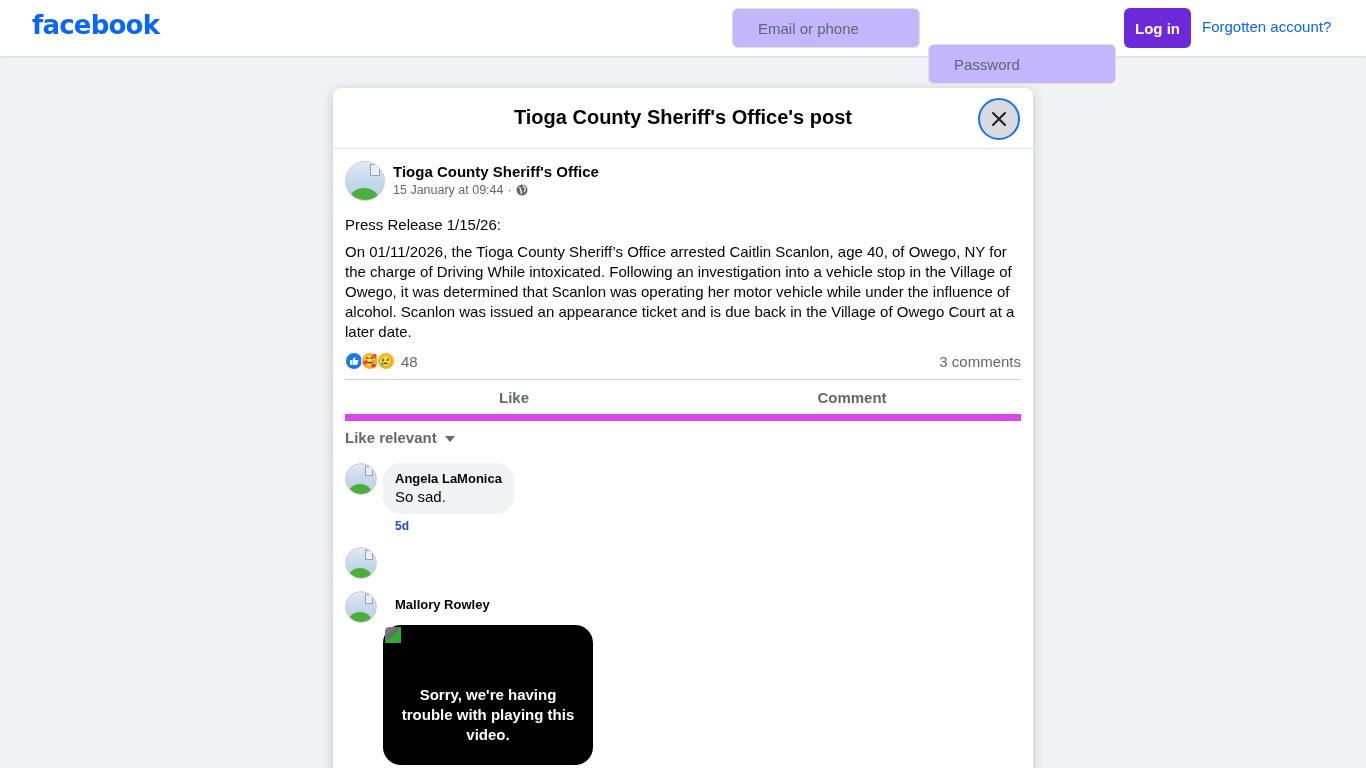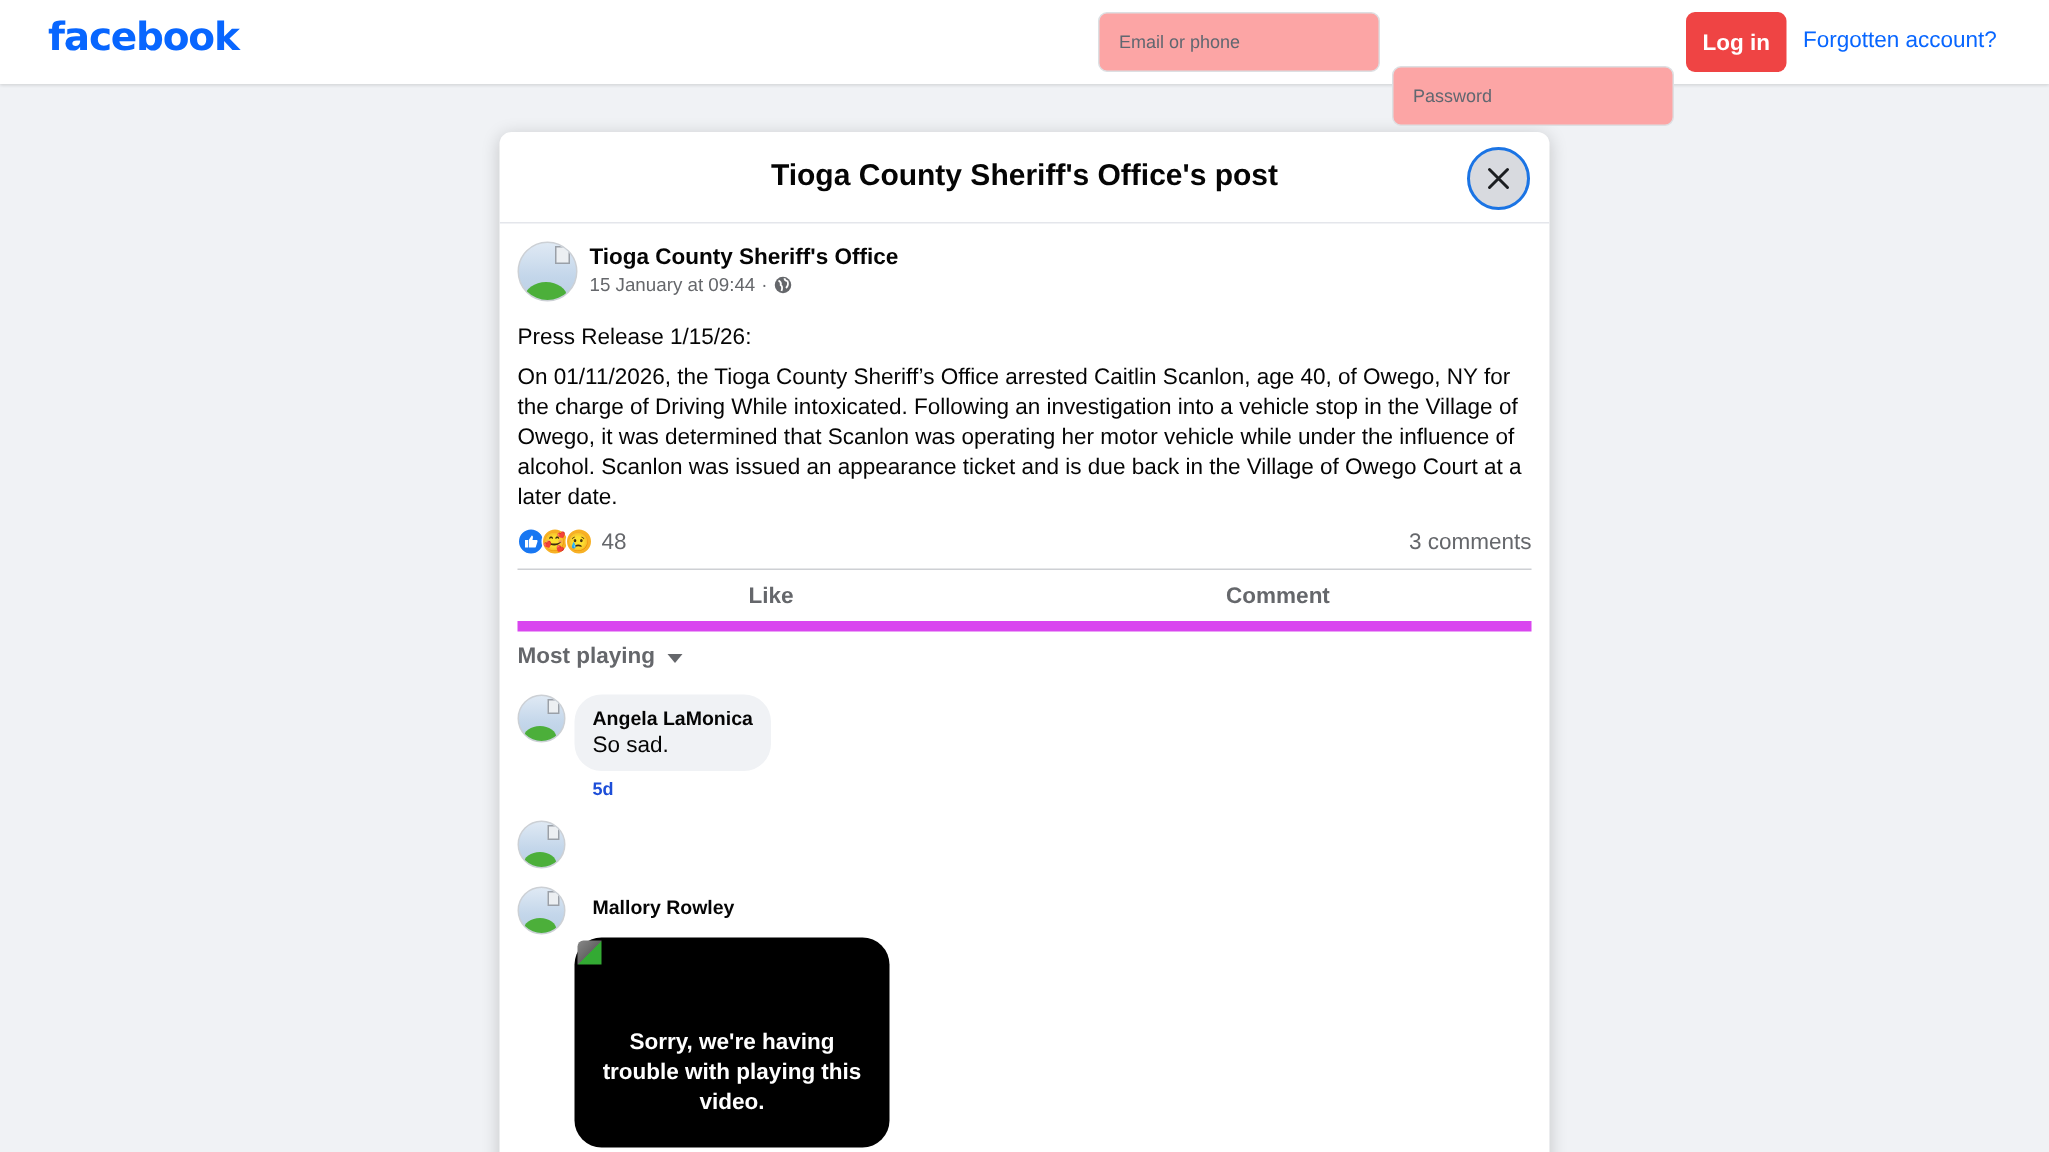--- a/index.html
+++ b/index.html
@@ -1,25 +1,25 @@
 <!DOCTYPE html>
 <html><head>
 <meta charset="utf-8">
 <style>
   * { box-sizing: border-box; margin: 0; padding: 0; }
   html, body { width: 1366px; height: 768px; overflow: hidden; }
   body { background: #f0f2f5; font-family: "Liberation Sans", sans-serif; color: #050505; position: relative; }
 
   .topbar { position: absolute; top: 0; left: 0; width: 1366px; height: 56px; background: #fff; box-shadow: 0 1px 2px rgba(0,0,0,0.12); z-index: 2; }
   .logo { position: absolute; left: 32px; top: 10px; font-family: "DejaVu Sans", sans-serif; font-weight: bold; font-size: 26px; letter-spacing: -0.8px; color: #0866ff; }
-  .login-input { position: absolute; top: 8px; height: 40px; border: 1px solid #dddfe2; border-radius: 6px; background: #fca5a5; padding: 0 13px; font-size: 12px; color: #606770; font-family: "Liberation Sans", sans-serif; outline: none; }
+  .login-input { position: absolute; top: 8px; height: 40px; border: 1px solid #dddfe2; border-radius: 6px; background: #c4b5fd; padding: 0 25px; font-size: 15px; color: #606770; font-family: "Liberation Sans", sans-serif; outline: none; }
   .login-input::placeholder { color: #606770; }
   #email { left: 732px; width: 188px; }
   #password { left: 928px; width: 188px; margin-top: 36px; }
-  .login-btn { position: absolute; left: 1124px; top: 8px; width: 67px; height: 40px; background: #ef4444; border-radius: 6px; color: #fff; font-weight: bold; font-size: 15px; border: none; font-family: "Liberation Sans", sans-serif; }
+  .login-btn { position: absolute; left: 1124px; top: 8px; width: 67px; height: 40px; background: #6d28d9; border-radius: 6px; color: #fff; font-weight: bold; font-size: 15px; border: none; font-family: "Liberation Sans", sans-serif; }
   .forgot { position: absolute; left: 1202px; top: 18px; font-size: 15px; color: #0866ff; text-decoration: none; }
 
   .modal { position: absolute; left: 333px; top: 88px; width: 700px; height: 700px; background: #fff; border-radius: 8px; box-shadow: 0 2px 12px rgba(0,0,0,0.18); overflow: hidden; }
   .modal-header { height: 61px; border-bottom: 1px solid #e4e6eb; position: relative; }
   .modal-title { position: absolute; left: 0; right: 0; top: 18px; text-align: center; font-size: 20px; font-weight: bold; color: #050505; }
   .close-btn { position: absolute; left: 645px; top: 10px; width: 42px; height: 42px; border-radius: 50%; background: #d8dadf; border: 2px solid #1b74e4; display: flex; align-items: center; justify-content: center; cursor: pointer; }
 
   .post { padding: 12px 12px 0 12px; }
   .post-head { display: flex; align-items: flex-start; height: 42px; }
   .avatar { width: 40px; height: 40px; border-radius: 50%; flex-shrink: 0; position: relative; overflow: hidden; background: linear-gradient(180deg, #dfe9f4 0%, #c3d6ea 60%, #bcd0e4 100%); border: 1px solid #ccd0d5; }
@@ -120,21 +120,21 @@
       </div>
       <span class="comments-count">3 comments</span>
     </div>
 
     <div class="action-bar">
       <div class="action-btn">Like</div>
       <div class="action-btn">Comment</div>
     </div>
 
     <div class="sort">
-      <span>Most playing</span>
+      <span>Like relevant</span>
       <span class="caret"></span>
     </div>
 
     <div class="comment">
       <div class="avatar small"></div>
       <div class="comment-main">
         <div class="bubble">
           <div class="c-author">Angela LaMonica</div>
           <div class="c-text">So sad.</div>
         </div>

